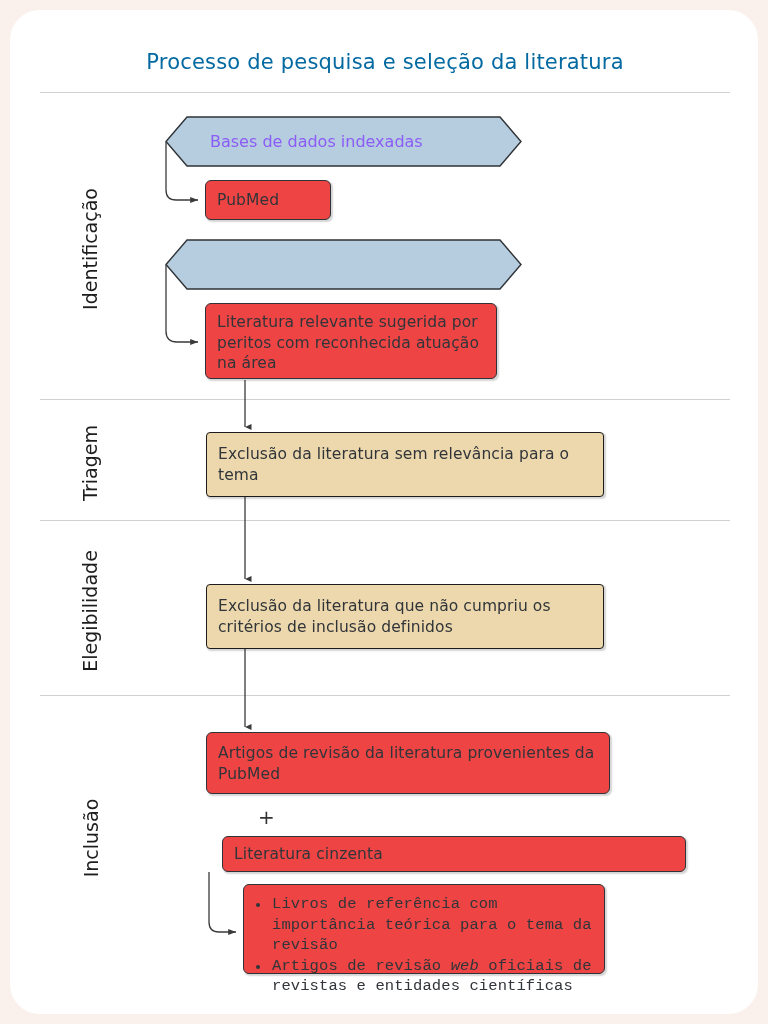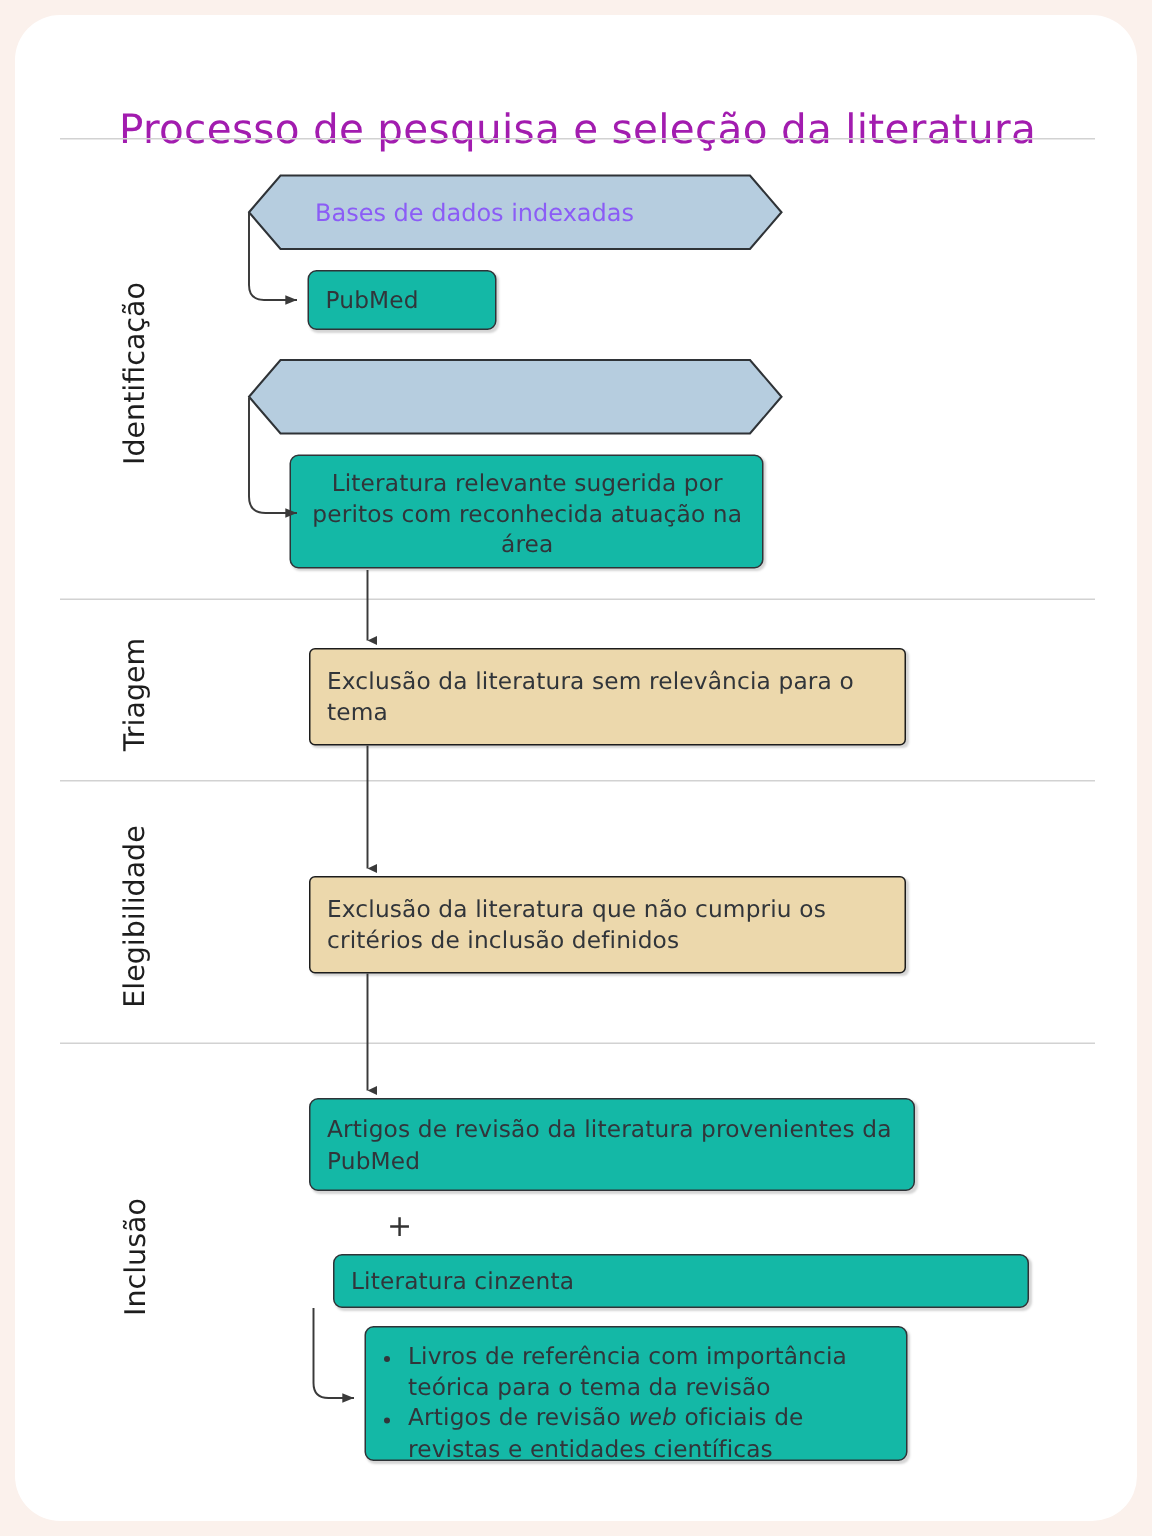--- a/index.html
+++ b/index.html
@@ -27,25 +27,25 @@
     position: absolute;
     left: 0; top: 0;
     width: 768px;
     height: 1024px;
   }
 
   
   #title {
     position: absolute;
     left: 40px;
-    top: 71px;
+    top: 50px;
     width: 690px;
     text-align: center;
-    font-size: 27px;
-    color: #a21caf;
+    font-size: 21px;
+    color: #0369a1;
     letter-spacing: .2px;
     white-space: nowrap;
   }
   .hrule {
     position: absolute;
     height: 1px;
     background: #d2d2d2;
   }
 
   
@@ -64,21 +64,21 @@
     position: absolute;
     box-sizing: border-box;
     font-size: 15.5px;
     color: #31353a;
     line-height: 1.33;
     letter-spacing: .1px;
   }
   .box {
     border: 1px solid #2f3337;
     border-radius: 6px;
-    background: #14b8a6;
+    background: #ef4444;
     padding: 8px 10px 8px 11px;
     box-shadow: 1.5px 1.5px 1.5px rgba(0,0,0,.17);
   }
   .box.tan {
     background: #ecd8ac;
     border-color: #1c1c1c;
     border-radius: 4px;
   }
   .box.mid {
     display: flex;
@@ -158,21 +158,21 @@
   <div class="node box mid" style="left:205px; top:180px; width:126px; height:40px;">
     <span>PubMed</span>
   </div>
 
   <div class="hexwrap" style="left:165px; top:239px; width:357px; height:51px;">
     <svg width="357" height="51" viewBox="0 0 357 51">
       <polygon points="1,25.5 22,1 335,1 356,25.5 335,50 22,50" fill="#b6cddf" stroke="#2f3337" stroke-width="1.4"></polygon>
     </svg>
   </div>
 
-  <div class="node box" style="left:193px; top:303px; width:316px; height:76px;text-align:center;">
+  <div class="node box" style="left:205px; top:303px; width:292px; height:76px;">
     <span>Literatura relevante sugerida por peritos com reconhecida atuação na área</span>
   </div>
 
   <div class="node box tan" style="left:206px; top:584px; width:398px; height:65px; padding-top:11px;">
     <span>Exclusão da literatura que não cumpriu os critérios de inclusão definidos</span>
   </div>
 
   <div class="node box tan" style="left:206px; top:432px; width:398px; height:65px; padding-top:11px;">
     <span>Exclusão da literatura sem relevância para o tema</span>
   </div>
@@ -180,21 +180,21 @@
   <div class="node box" style="left:206px; top:732px; width:404px; height:62px; padding-top:10px;">
     <span>Artigos de revisão da literatura provenientes da PubMed</span>
   </div>
 
   <div class="plus" style="left:258px; top:805px;">+</div>
 
   <div class="node box mid" style="left:222px; top:836px; width:464px; height:36px;text-align:center;">
     <span>Literatura cinzenta</span>
   </div>
 
-  <div class="node box" style="left:243px; top:884px; width:362px; height:90px; padding:9px 8px 8px 6px;">
+  <div class="node box" style="left:243px; top:884px; width:362px; height:90px; padding:9px 8px 8px 6px;font-family:Liberation Mono, monospace;">
     <ul class="bullets">
       <li>
         <span>Livros de referência com importância teórica para o tema da revisão</span>
       </li>
       <li>
         <span>Artigos de revisão </span><span class="it">web</span><span> oficiais de revistas e entidades científicas</span>
       </li>
     </ul>
   </div>
 

